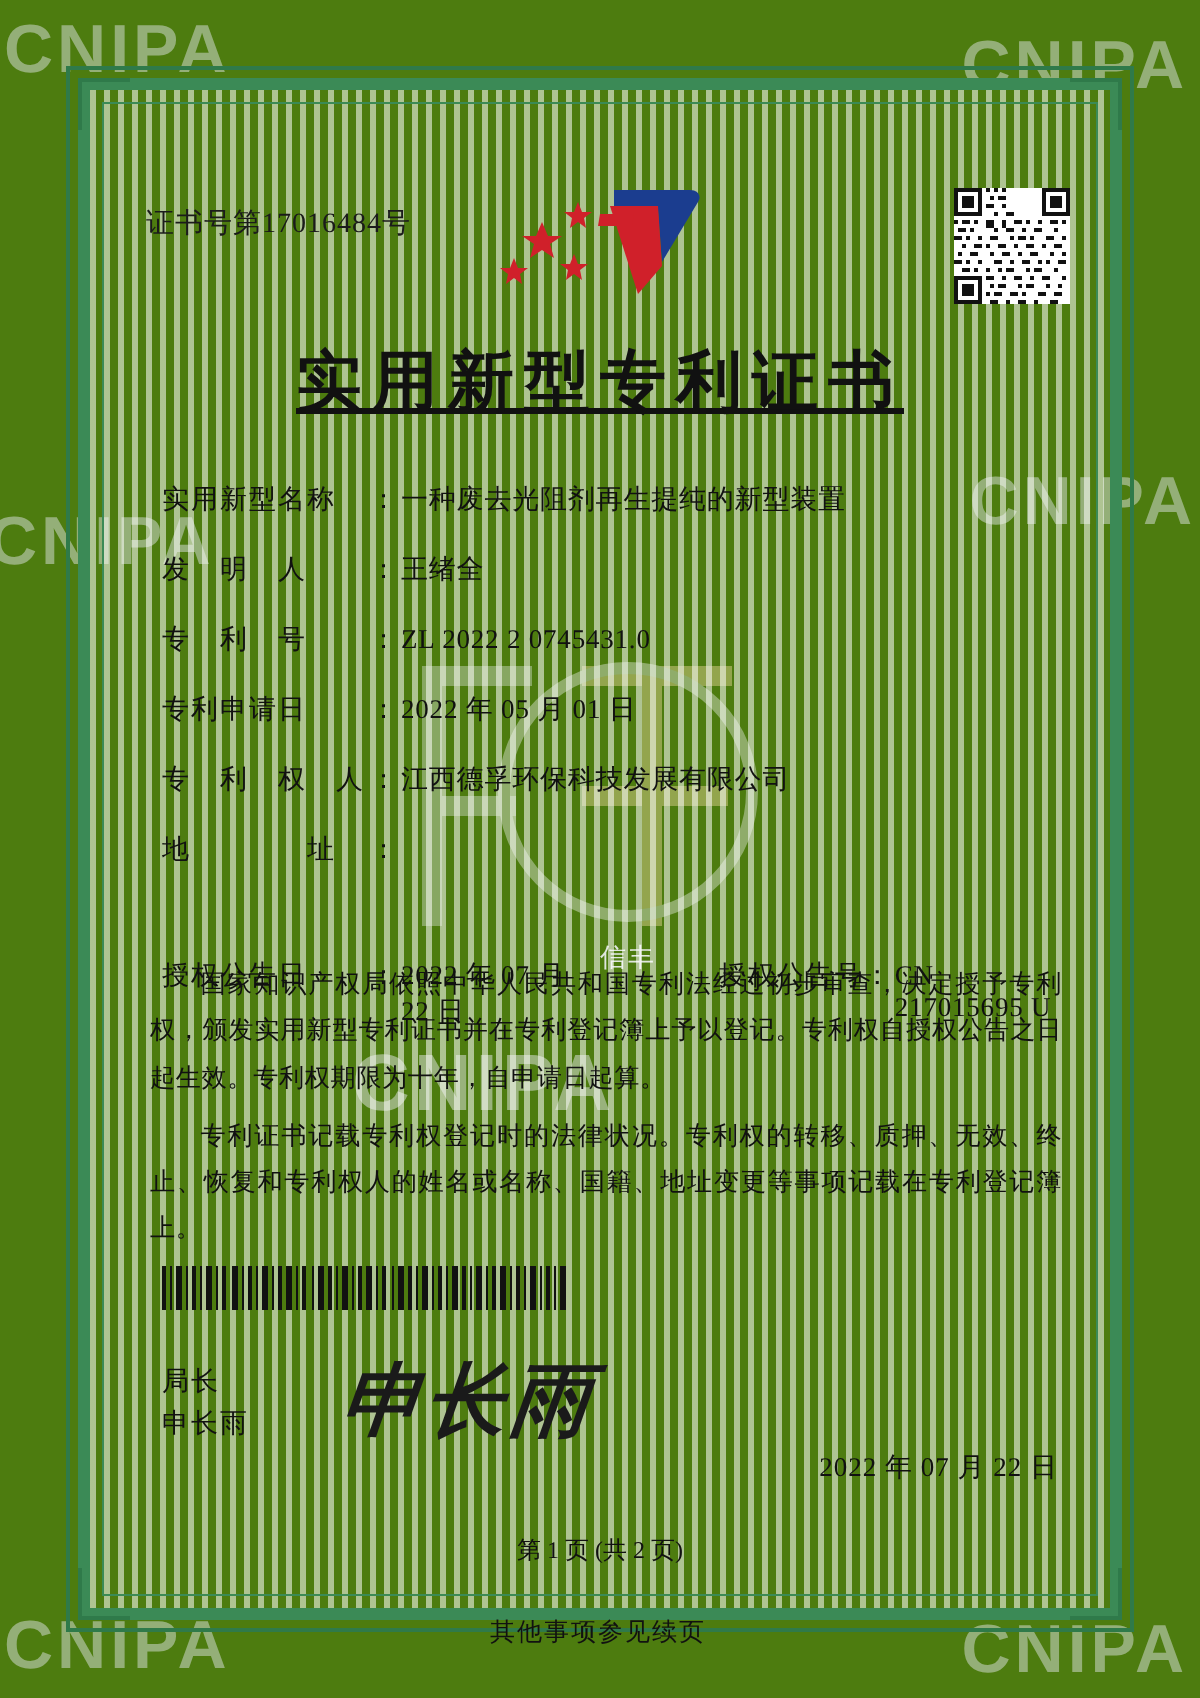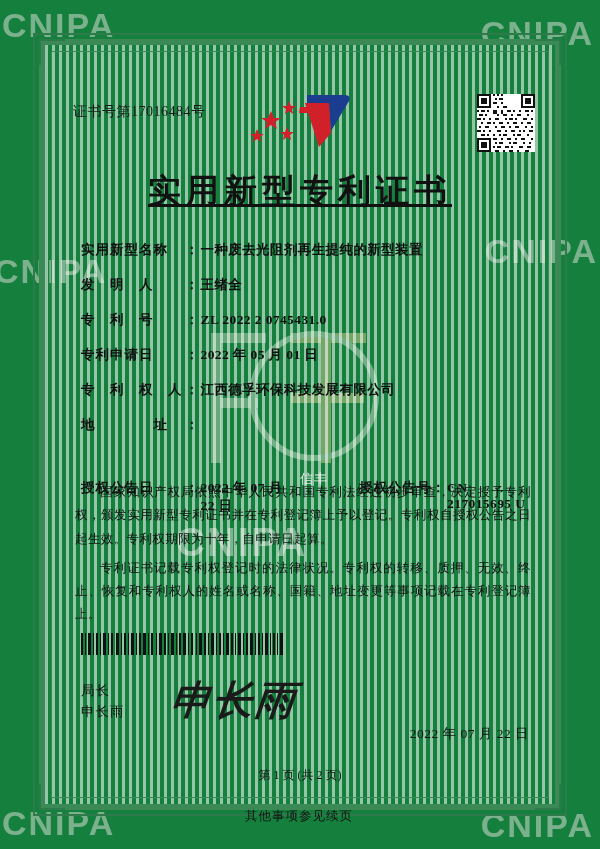--- a/index.html
+++ b/index.html
@@ -12,21 +12,21 @@
     height: 849px;
     overflow: hidden;
     font-family: "Liberation Serif", serif;
     position: relative;
   }
 
   
   #page {
     position: absolute;
     inset: 0;
-    background: #15803d;
+    background: #4d7c0f;
     overflow: hidden;
   }
   .wm {
     position: absolute;
     font-family: "Liberation Sans", sans-serif;
     font-weight: bold;
     color: #cfd9ce;
     opacity: .55;
     letter-spacing: 2px;
     user-select: none;
@@ -151,21 +151,20 @@
     top: 180px;
     left: 20px;
     right: 8px;
   }
   .field-row {
     display: flex;
     align-items: baseline;
     margin-bottom: 17px;
     font-size: 13.5px;
     color: #111;
-    font-weight: bold;
   }
   .field-label {
     width: 104px;
     flex: none;
     letter-spacing: 1px;
     white-space: nowrap;
   }
   .field-colon { margin: 0 2px 0 0; }
   .field-value {
     letter-spacing: .4px;

